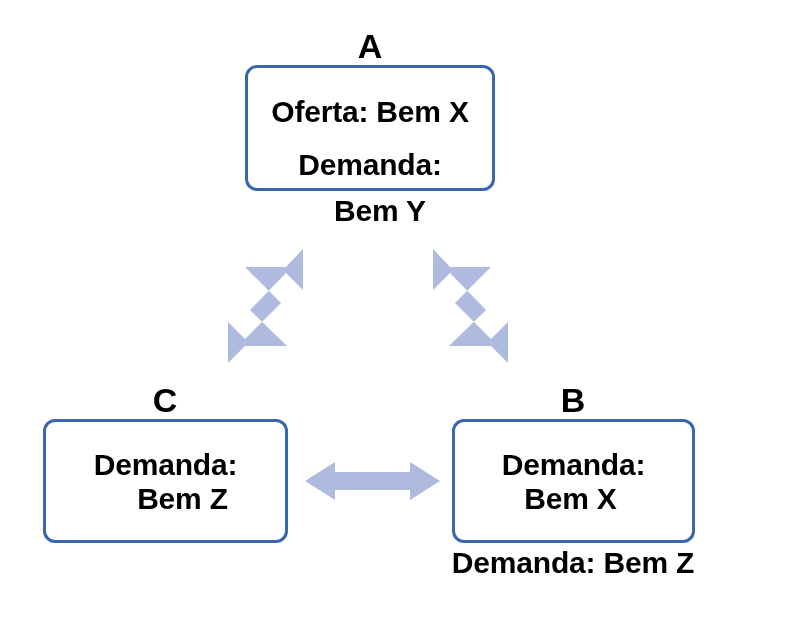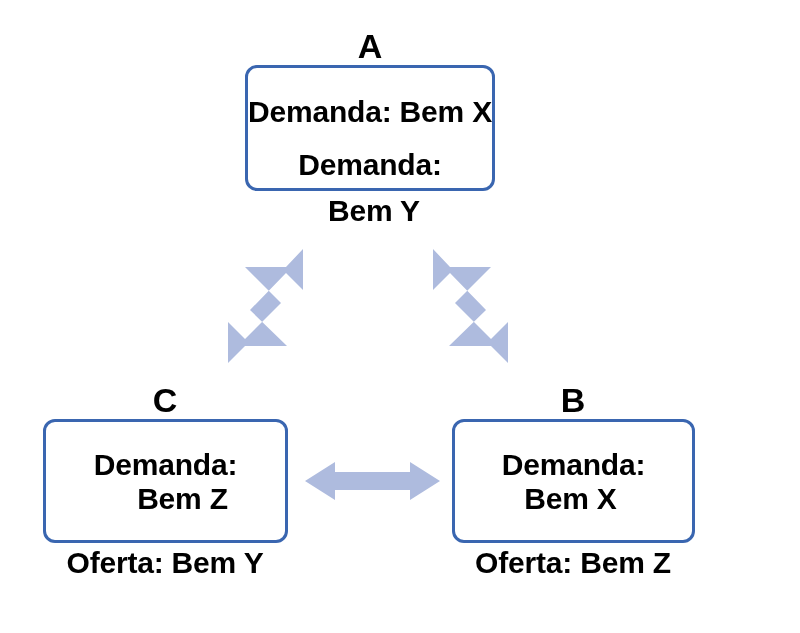--- a/index.html
+++ b/index.html
@@ -50,21 +50,21 @@
     font-size: 34px;
     line-height: 36px;
     z-index: 3;
   }
 
   
   #box-a      { left: 245px; top: 65px;  width: 250px; height: 126px; }
   #label-a    { left: 330px; top: 28px;  width: 80px; }
   #a-line1    { left: 245px; top: 95px;  width: 250px; }
   #a-line2    { left: 245px; top: 148px; width: 250px; }
-  #a-line3    { left: 249px; top: 194px; width: 250px; }
+  #a-line3    { left: 255px; top: 194px; width: 250px; }
 
   
   #box-c      { left: 43px;  top: 419px; width: 245px; height: 124px; }
   #label-c    { left: 125px; top: 382px; width: 80px; }
   #c-line1    { left: 43px;  top: 448px; width: 245px; }
   #c-line2    { left: 43px;  top: 482px; width: 279px; }
   #c-line3    { left: 40px;  top: 546px; width: 250px; }
 
   
   #box-b      { left: 452px; top: 419px; width: 243px; height: 124px; }
@@ -98,29 +98,28 @@
       <polygon fill="#AEBBDE" points="433,249 433,290 450,273 486,310 449,346 491,346 508,363 508,322 491,339 455,303 491,267 450,267"></polygon>
     </g>
 
     <g>
       <polygon fill="#AEBBDE" points="305,481 335,462 335,472 410,472 410,462 440,481 410,500 410,490 335,490 335,500"></polygon>
     </g>
   </svg>
 
   <div class="node-letter" id="label-a">A</div>
   <div class="node-box" id="box-a"></div>
-  <div class="node-text" id="a-line1">Demanda: Bem X</div>
+  <div class="node-text" id="a-line1">Oferta: Bem X</div>
   <div class="node-text" id="a-line2">Demanda:</div>
   <div class="node-text" id="a-line3">Bem Y</div>
 
   <div class="node-letter" id="label-c">C</div>
   <div class="node-box" id="box-c"></div>
   <div class="node-text" id="c-line1">Demanda:</div>
   <div class="node-text" id="c-line2">Bem Z</div>
-  <div class="node-text" id="c-line3">Oferta: Bem Y</div>
 
   <div class="node-letter" id="label-b">B</div>
   <div class="node-box" id="box-b"></div>
   <div class="node-text" id="b-line1">Demanda:</div>
   <div class="node-text" id="b-line2">Bem X</div>
-  <div class="node-text" id="b-line3">Oferta: Bem Z</div>
+  <div class="node-text" id="b-line3">Demanda: Bem Z</div>
 
 </div>
 
 </body></html>

